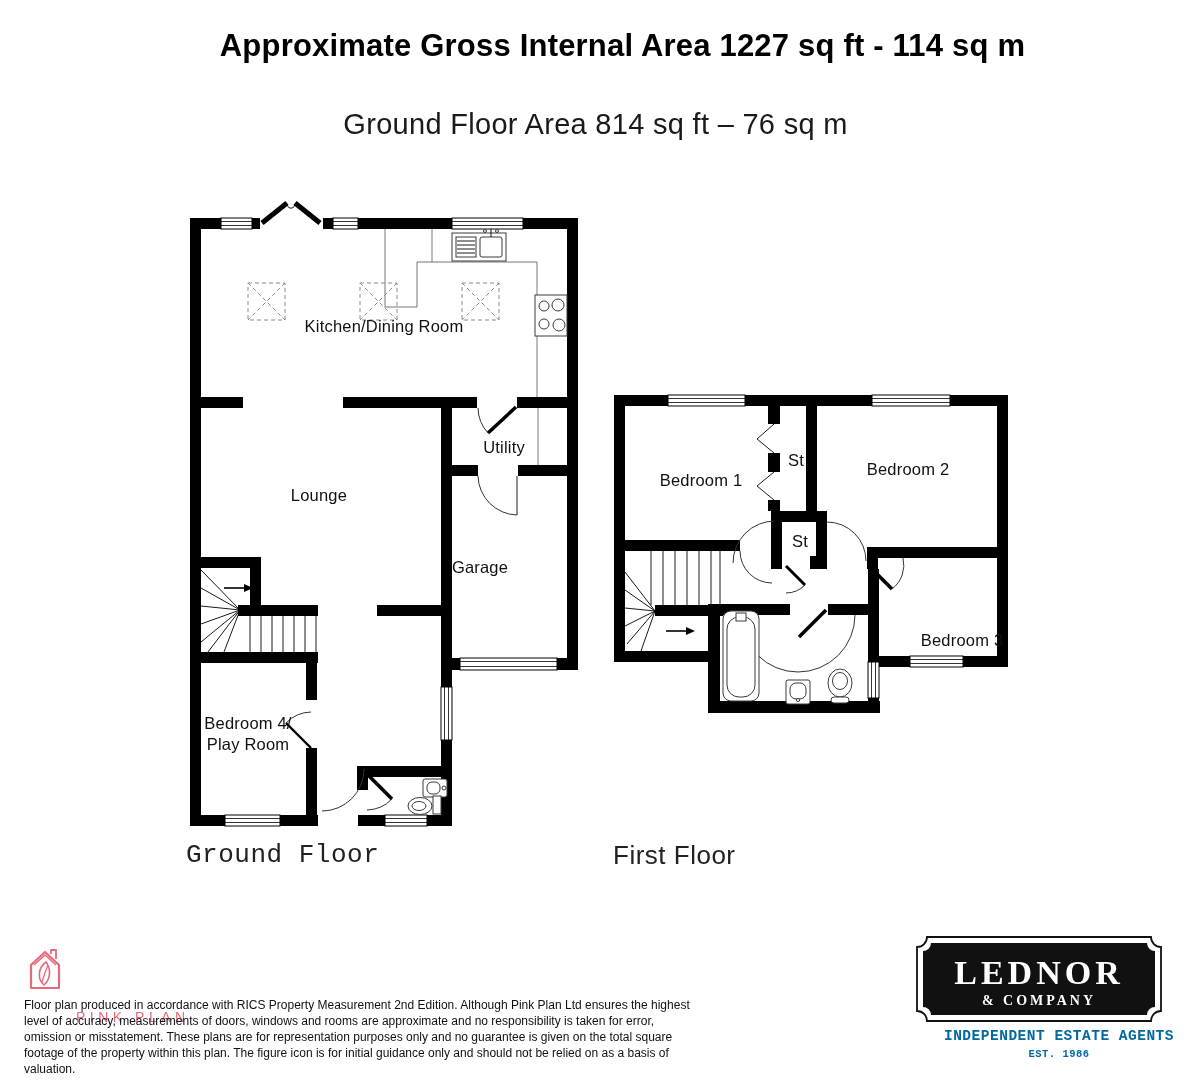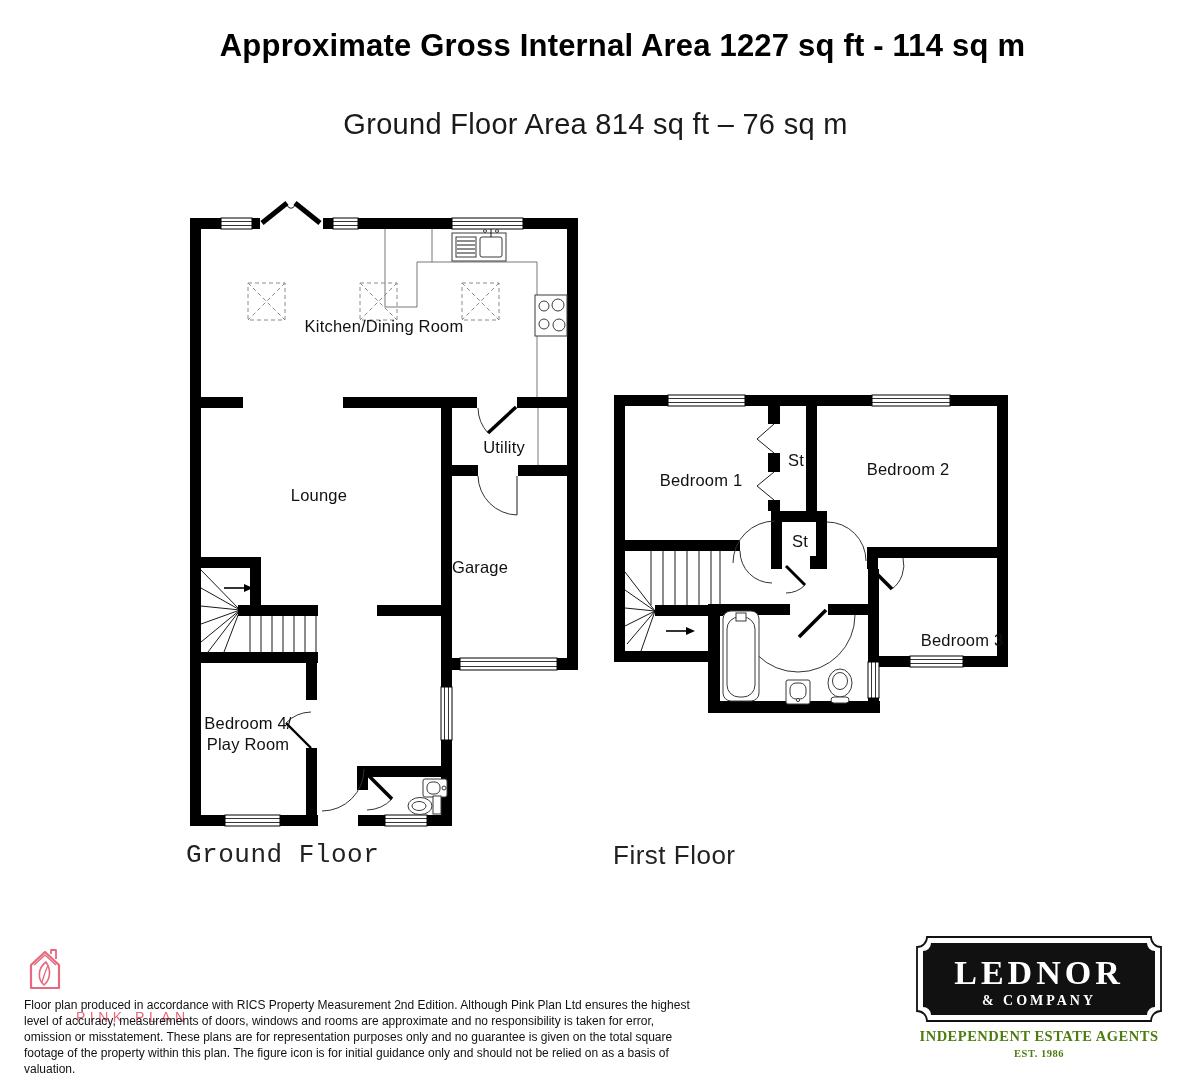--- a/index.html
+++ b/index.html
@@ -17,21 +17,21 @@
   .wall{fill:#000;stroke:none;}
   .thin{stroke:#000;stroke-width:.9;fill:none;}
   .arc{stroke:#333;stroke-width:1;fill:none;}
   .leaf{stroke:#000;stroke-width:3.5;fill:none;}
   .fix{stroke:#3a3a3a;stroke-width:1;fill:#fff;}
   .cnt{stroke:#555;stroke-width:.8;fill:none;}
   .dash{stroke:#8a8a8a;stroke-width:1;fill:none;stroke-dasharray:4 3;}
   .brand{position:absolute;font-size:14px;font-weight:400;letter-spacing:4.5px;margin-top:48px;}
   .disc{position:absolute;font-size:12px;line-height:1.33;color:#111;width:668px;}
   .lednor-extra{position:absolute;width:246px;text-align:center;
-       font-family:Liberation Serif, serif;font-weight:bold;color:#4d7c0f;}
+       font-family:Liberation Mono, monospace;font-weight:bold;color:#0369a1;margin-left:20px;}
 </style>
 </head>
 <body>
 
 <div class="page">
 
   <div class="hdr bold" style="top:28px;">Approximate Gross Internal Area 1227 sq ft - 114 sq m</div>
   <div class="hdr reg" style="top:108px;">Ground Floor Area 814 sq ft – 76 sq m</div>
 
   <svg class="plan-svg" width="1191" height="1080" viewBox="0 0 1191 1080">

